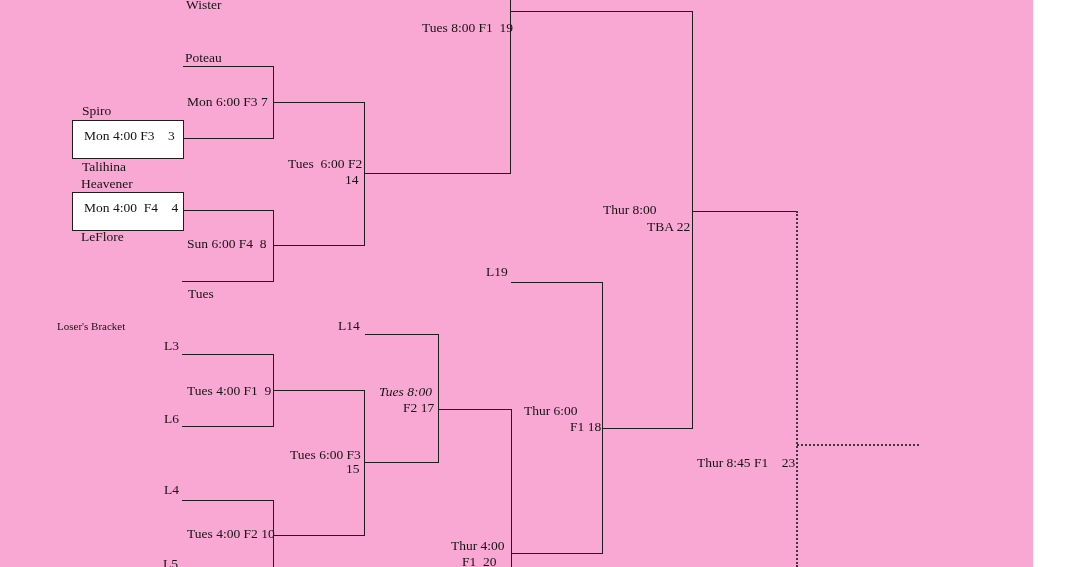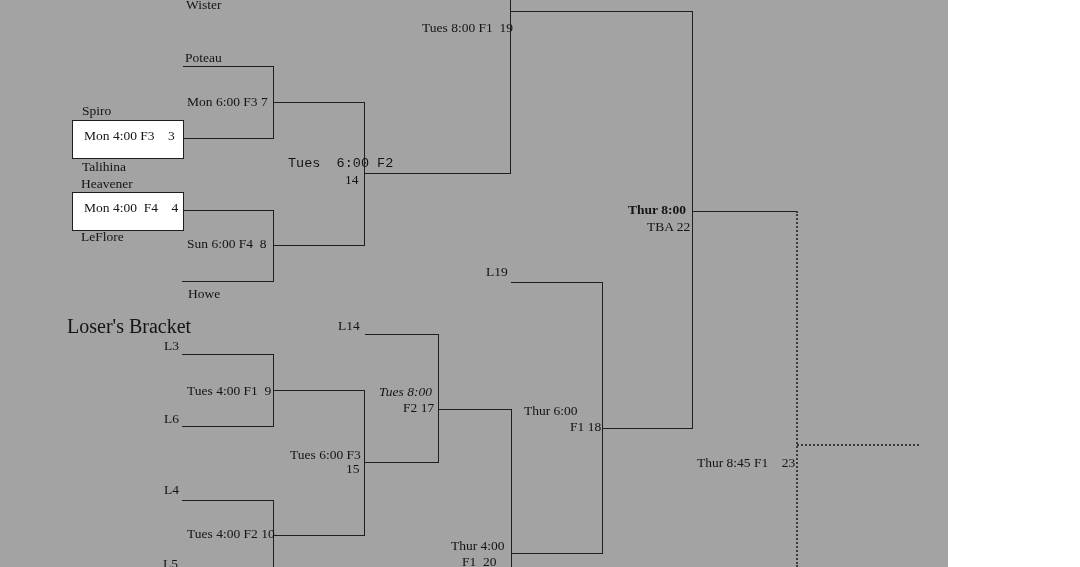--- a/index.html
+++ b/index.html
@@ -1,26 +1,26 @@
 <!DOCTYPE html>
 <html><head>
 <meta charset="utf-8">
 <style>
   html,body{margin:0;padding:0;background:#ffffff;}
   .stage{
-    position:relative;width:948px;height:567px;overflow:hidden;background:#a3a3a3;
+    position:relative;width:1033px;height:567px;overflow:hidden;background:#f9a8d4;
     font-family:"Liberation Serif","DejaVu Serif",serif;color:#141414;
   }
   .hl{position:absolute;height:0;border-top:1.5px solid #1e1e1e;}
   .vl{position:absolute;width:0;border-left:1.5px solid #1e1e1e;}
   .box{position:absolute;border:1.5px solid #1e1e1e;background:#ffffff;}
   .dotv{position:absolute;width:0;border-left:2px dotted #3a3a3a;}
   .dashh{position:absolute;height:0;border-top:2px dotted #3a3a3a;}
   .lbl{position:absolute;font-size:13.5px;line-height:14px;white-space:pre;}
-  .heading{font-size:20px;margin-left:10px;}
+  .heading{font-size:11px;}
 </style>
 </head>
 <body>
 
 <div class="stage">
 
   <div class="hl" style="left:183px;top:66px;width:91px;"></div>
   <div class="hl" style="left:273px;top:102px;width:92px;"></div>
   <div class="hl" style="left:182px;top:138px;width:92px;"></div>
   <div class="hl" style="left:182px;top:210px;width:92px;"></div>
@@ -60,53 +60,53 @@
 
   <div class="dotv" style="left:796px;top:211px;height:356px;"></div>
   <div class="dashh" style="left:797px;top:444px;width:122px;"></div>
 
   <div class="lbl" style="left:186px;top:-2px;">Wister</div>
   <div class="lbl" style="left:185px;top:51px;">Poteau</div>
   <div class="lbl" style="left:82px;top:104px;">Spiro</div>
   <div class="lbl" style="left:82px;top:160px;">Talihina</div>
   <div class="lbl" style="left:81px;top:177px;">Heavener</div>
   <div class="lbl" style="left:81px;top:230px;text-align:center;">LeFlore</div>
-  <div class="lbl" style="left:188px;top:287px;">Howe</div>
+  <div class="lbl" style="left:188px;top:287px;">Tues</div>
 
   <div class="lbl heading" style="left:57px;top:319px;">Loser's Bracket</div>
 
   <div class="lbl" style="left:164px;top:339px;">L3</div>
   <div class="lbl" style="left:164px;top:412px;">L6</div>
   <div class="lbl" style="left:164px;top:483px;">L4</div>
   <div class="lbl" style="left:163px;top:557px;">L5</div>
   <div class="lbl" style="left:338px;top:319px;">L14</div>
   <div class="lbl" style="left:486px;top:265px;">L19</div>
 
   <div class="lbl" style="left:84px;top:129px;">Mon 4:00 F3    3</div>
   <div class="lbl" style="left:84px;top:201px;">Mon 4:00  F4    4</div>
   <div class="lbl" style="left:187px;top:95px;">Mon 6:00 F3 7</div>
   <div class="lbl" style="left:187px;top:237px;">Sun 6:00 F4  8</div>
   <div class="lbl" style="left:187px;top:384px;">Tues 4:00 F1  9</div>
   <div class="lbl" style="left:187px;top:527px;text-align:right;">Tues 4:00 F2 10</div>
 
-  <div class="lbl" style="left:288px;top:157px;font-family:Liberation Mono, monospace;">Tues  6:00 F2</div>
+  <div class="lbl" style="left:288px;top:157px;">Tues  6:00 F2</div>
   <div class="lbl" style="left:345px;top:173px;">14</div>
 
   <div class="lbl" style="left:290px;top:448px;">Tues 6:00 F3</div>
   <div class="lbl" style="left:346px;top:462px;">15</div>
 
   <div class="lbl" style="left:379px;top:385px;font-style:italic;">Tues 8:00</div>
   <div class="lbl" style="left:403px;top:401px;">F2 17</div>
 
   <div class="lbl" style="left:422px;top:21px;">Tues 8:00 F1  19</div>
 
   <div class="lbl" style="left:451px;top:539px;">Thur 4:00</div>
   <div class="lbl" style="left:462px;top:555px;">F1  20</div>
 
   <div class="lbl" style="left:524px;top:404px;">Thur 6:00</div>
   <div class="lbl" style="left:570px;top:420px;">F1 18</div>
 
-  <div class="lbl" style="left:628px;top:203px;font-weight:bold;">Thur 8:00</div>
+  <div class="lbl" style="left:603px;top:203px;">Thur 8:00</div>
   <div class="lbl" style="left:647px;top:220px;">TBA 22</div>
 
   <div class="lbl" style="left:697px;top:456px;">Thur 8:45 F1    23</div>
 
 </div>
 
 </body></html>

